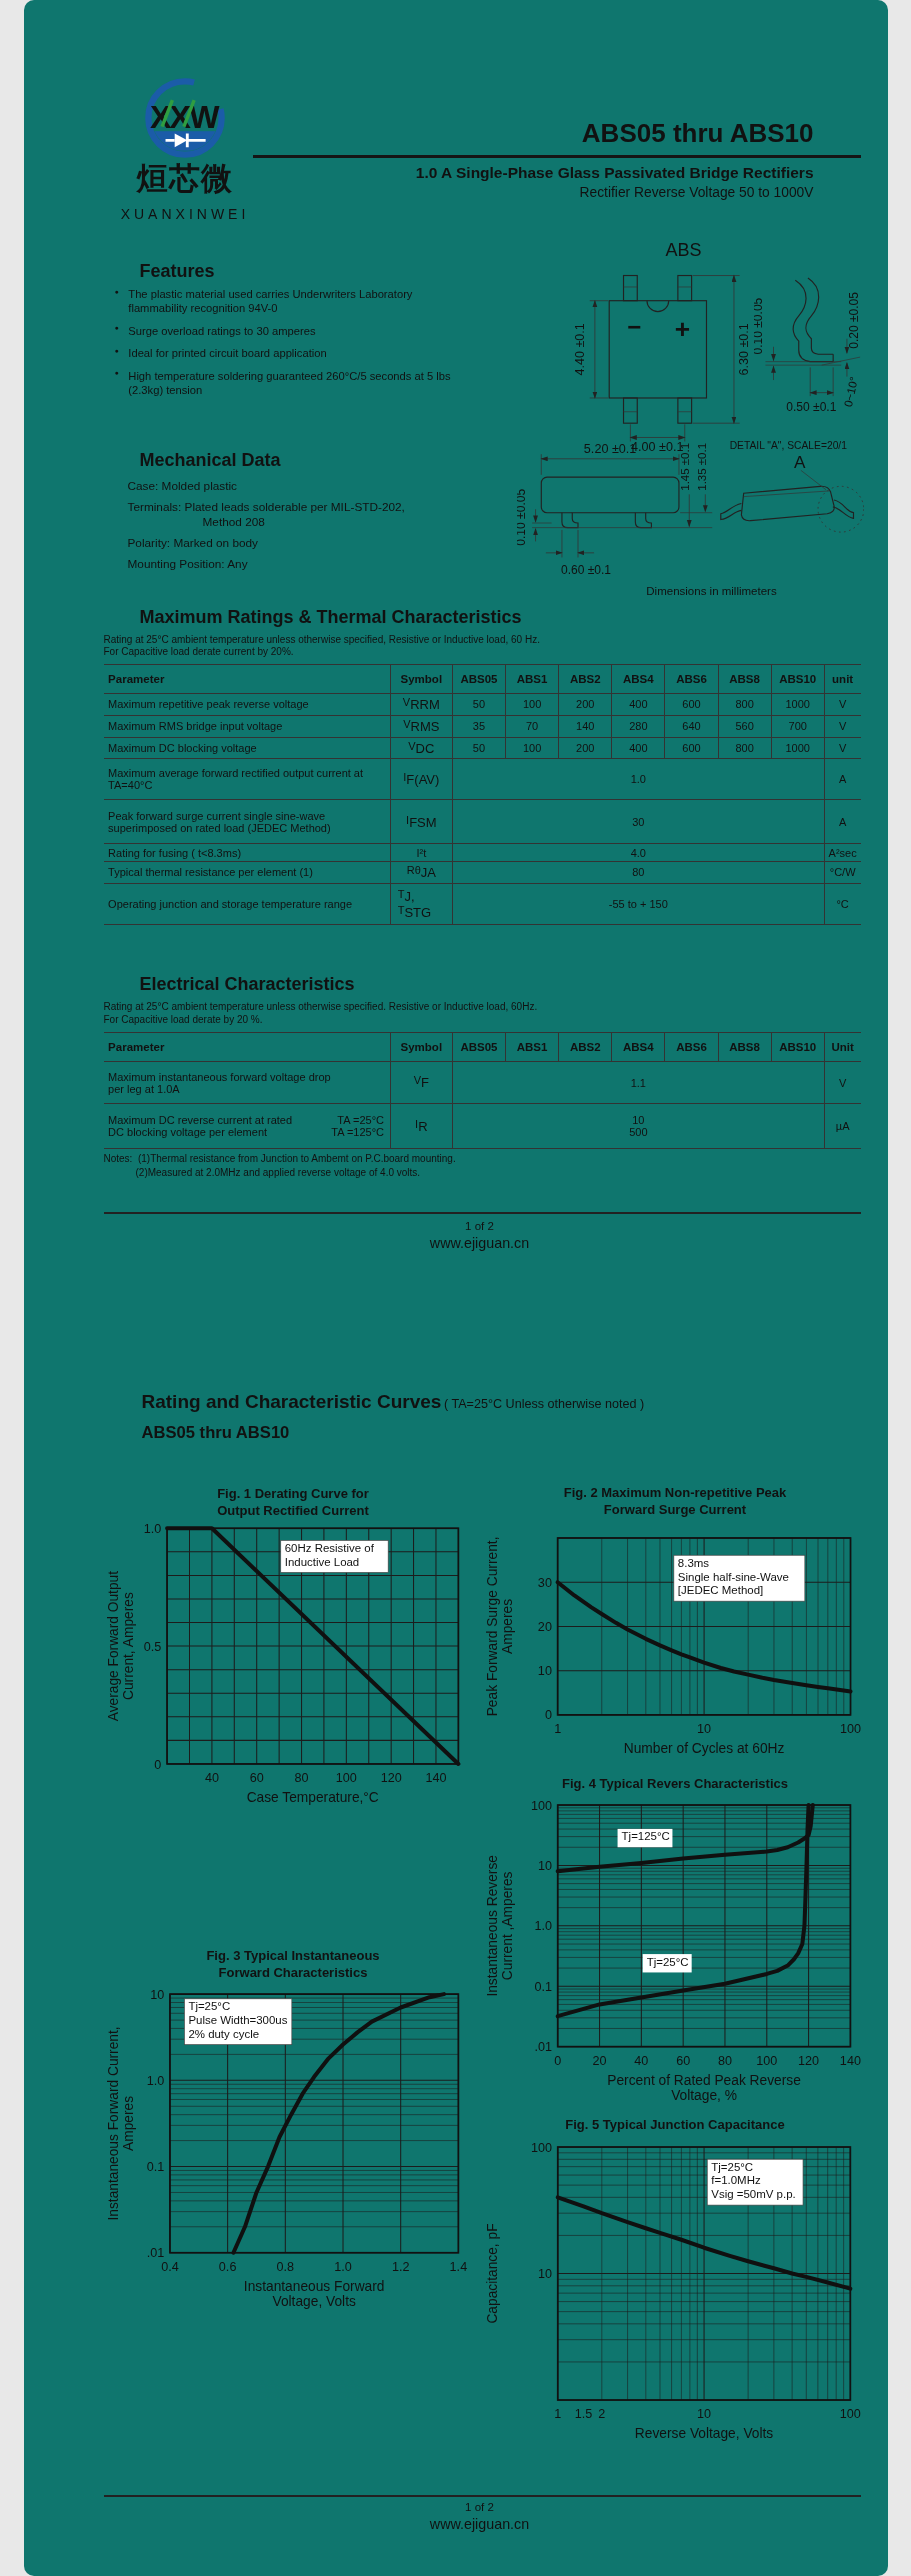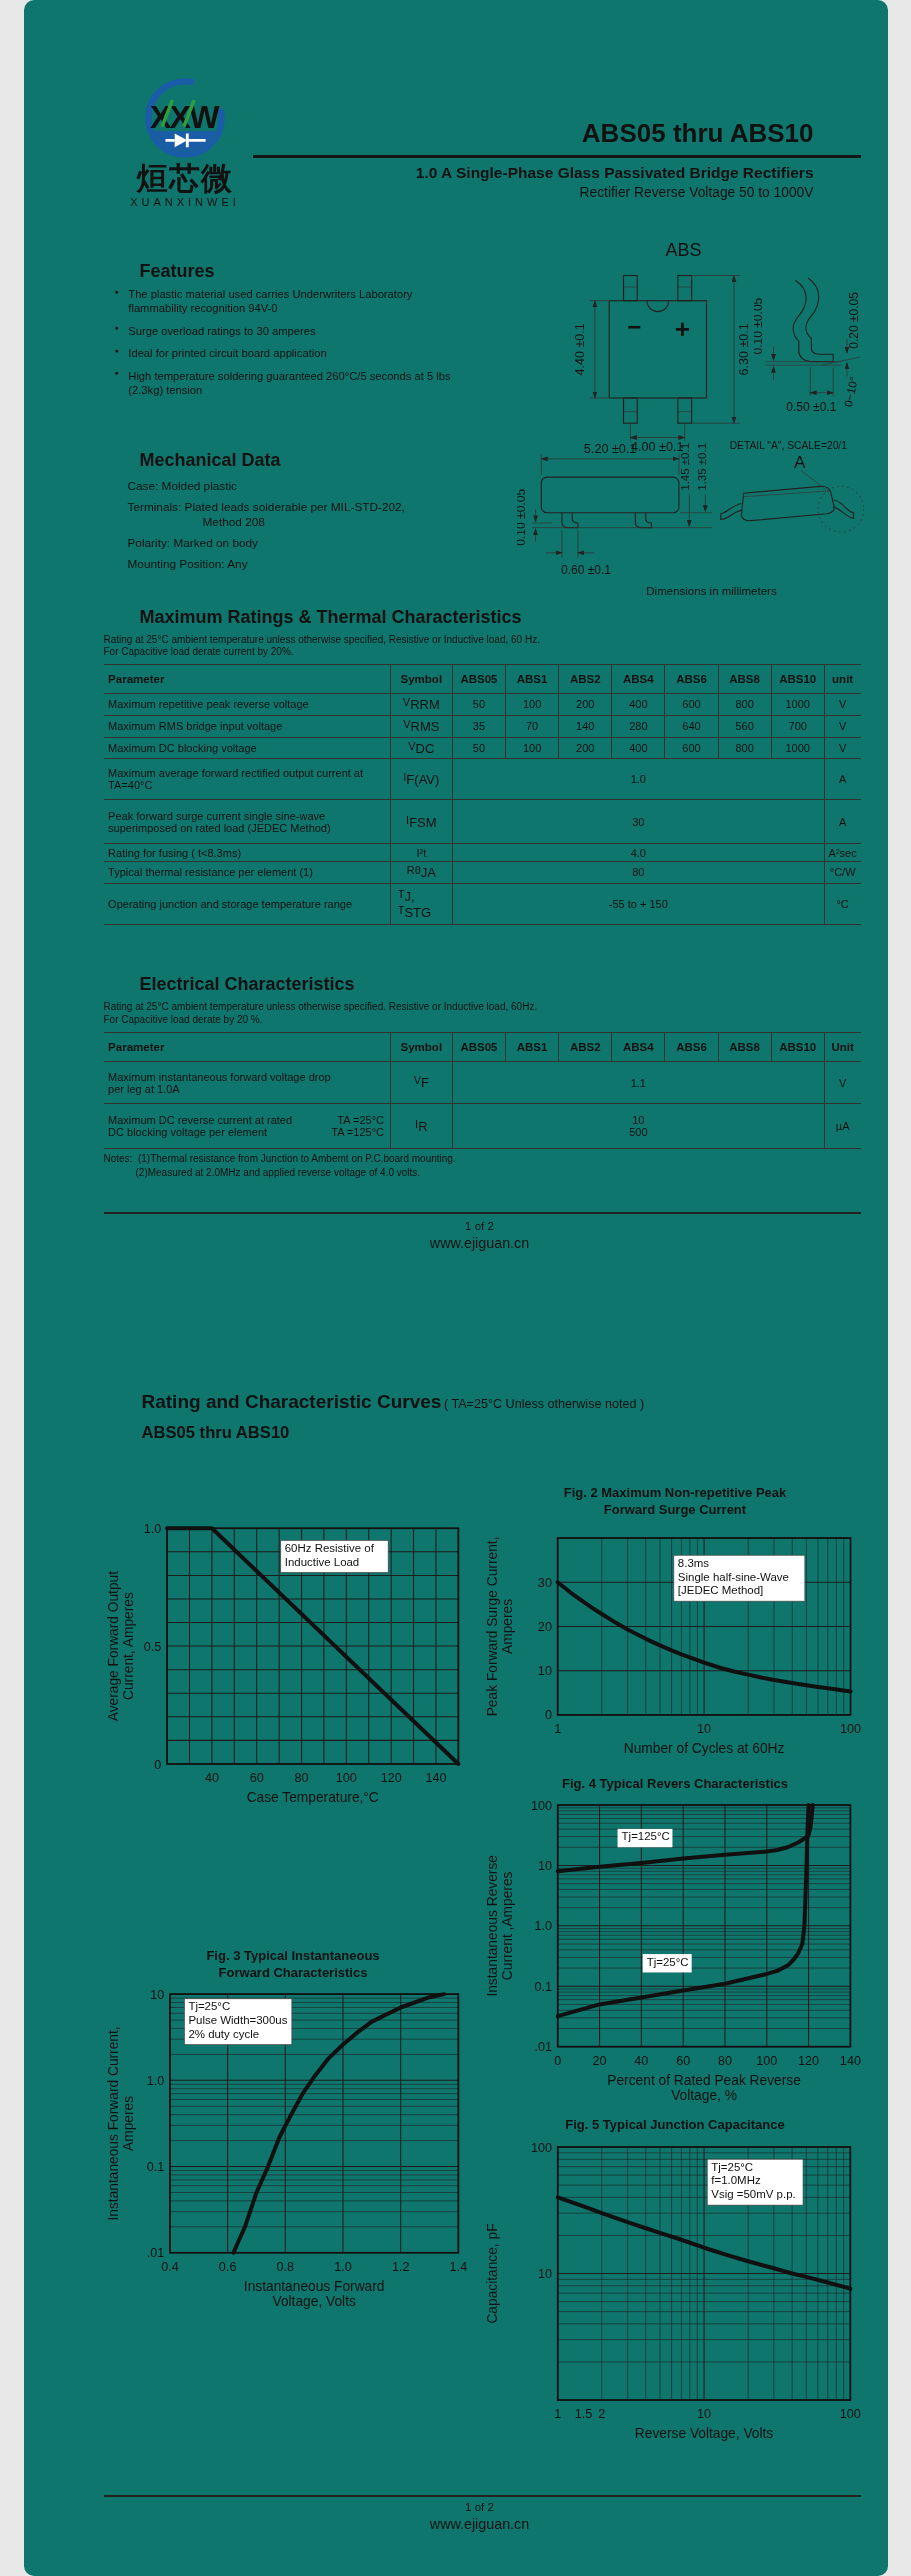--- a/index.html
+++ b/index.html
@@ -53,21 +53,21 @@
 
   .p2-head{left:118px;top:1391px;width:746px;}
   .p2-head .t{font-size:19px;font-weight:bold;}
   .p2-head .c{font-size:12.6px;font-weight:normal;}
   .p2-sub{left:118px;top:1423px;font-size:16.6px;font-weight:bold;}
 
   .fig-title{font-size:13px;font-weight:bold;text-align:center;line-height:1.3;}
 
   .logo{left:94px;top:75px;width:135px;text-align:center;}
   .logo .cn{font-size:31px;font-weight:bold;letter-spacing:1.1px;line-height:1.05;}
-  .logo .en{font-size:11px;letter-spacing:4px;margin-top:0;}
+  .logo .en{font-size:14px;letter-spacing:4px;margin-top:10px;}
 </style>
 </head>
 <body>
 
 <div class="page">
 
   <div class="a logo">
     <svg width="126" height="86" viewBox="0 0 220 150">
       <circle cx="110" cy="75" r="64" fill="none" stroke="#1b5ca8" stroke-width="11" pathLength="100" stroke-dasharray="79 17"></circle>
       <text x="108" y="92" text-anchor="middle" font-size="56" font-weight="bold" fill="#1b5ca8" letter-spacing="-3">XXW</text>
@@ -369,20 +369,24 @@
   <div class="a rule" style="left:80px;top:1212px;width:757px"></div>
   <div class="a center footer-page" style="left:0;top:1220px;width:912px">1 of 2</div>
   <div class="a center footer-site" style="left:0;top:1235px;width:912px">www.ejiguan.cn</div>
 
   <div class="a p2-head">
     <span class="t">Rating and Characteristic Curves</span>
     <span class="c">( TA=25°C Unless otherwise noted )</span>
   </div>
   <div class="a p2-sub">ABS05 thru ABS10</div>
 
+  <div class="a fig-title" style="left:109px;top:1486px;width:321px">
+    <div>Fig. 1 Derating Curve for</div>
+      <div>Output Rectified Current</div>
+  </div>
   <svg class="a" style="left:80px;top:1520px" width="367" height="313" viewBox="0 0 640 545">
       <line x1="110.0" y1="14" x2="110.0" y2="425" stroke="#1c1c1c" stroke-width="1.8"></line>
       <line x1="149.1" y1="14" x2="149.1" y2="425" stroke="#1c1c1c" stroke-width="1.8"></line>
       <line x1="188.2" y1="14" x2="188.2" y2="425" stroke="#1c1c1c" stroke-width="1.8"></line>
       <line x1="227.2" y1="14" x2="227.2" y2="425" stroke="#1c1c1c" stroke-width="1.8"></line>
       <line x1="266.3" y1="14" x2="266.3" y2="425" stroke="#1c1c1c" stroke-width="1.8"></line>
       <line x1="305.4" y1="14" x2="305.4" y2="425" stroke="#1c1c1c" stroke-width="1.8"></line>
       <line x1="344.5" y1="14" x2="344.5" y2="425" stroke="#1c1c1c" stroke-width="1.8"></line>
       <line x1="383.5" y1="14" x2="383.5" y2="425" stroke="#1c1c1c" stroke-width="1.8"></line>
       <line x1="422.6" y1="14" x2="422.6" y2="425" stroke="#1c1c1c" stroke-width="1.8"></line>

